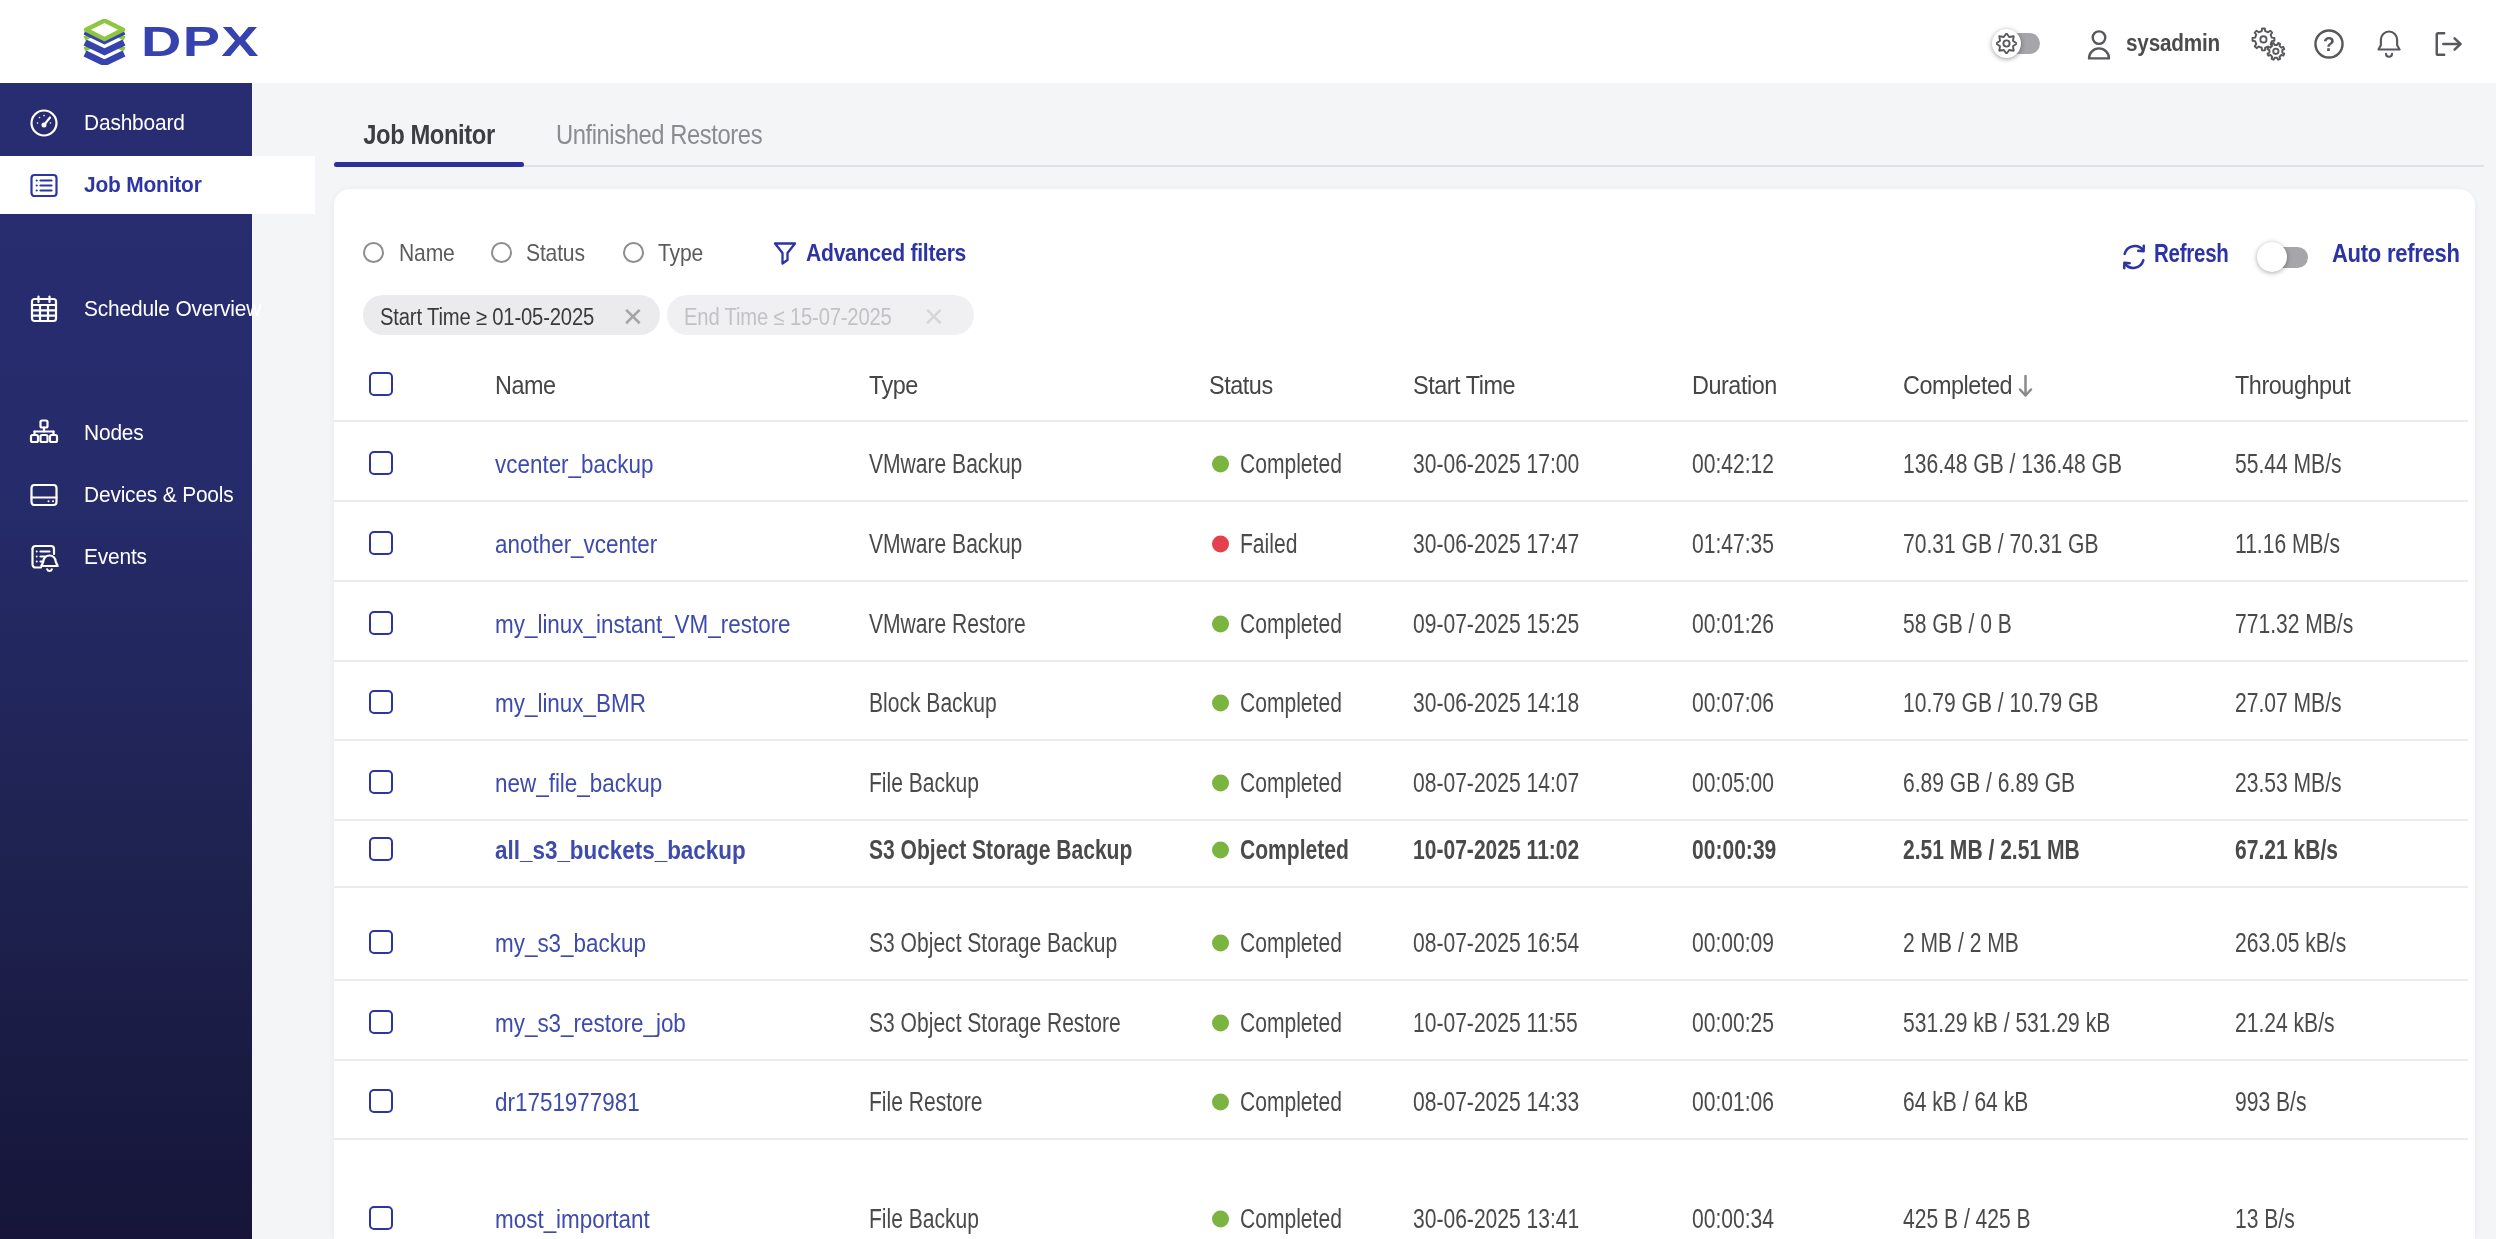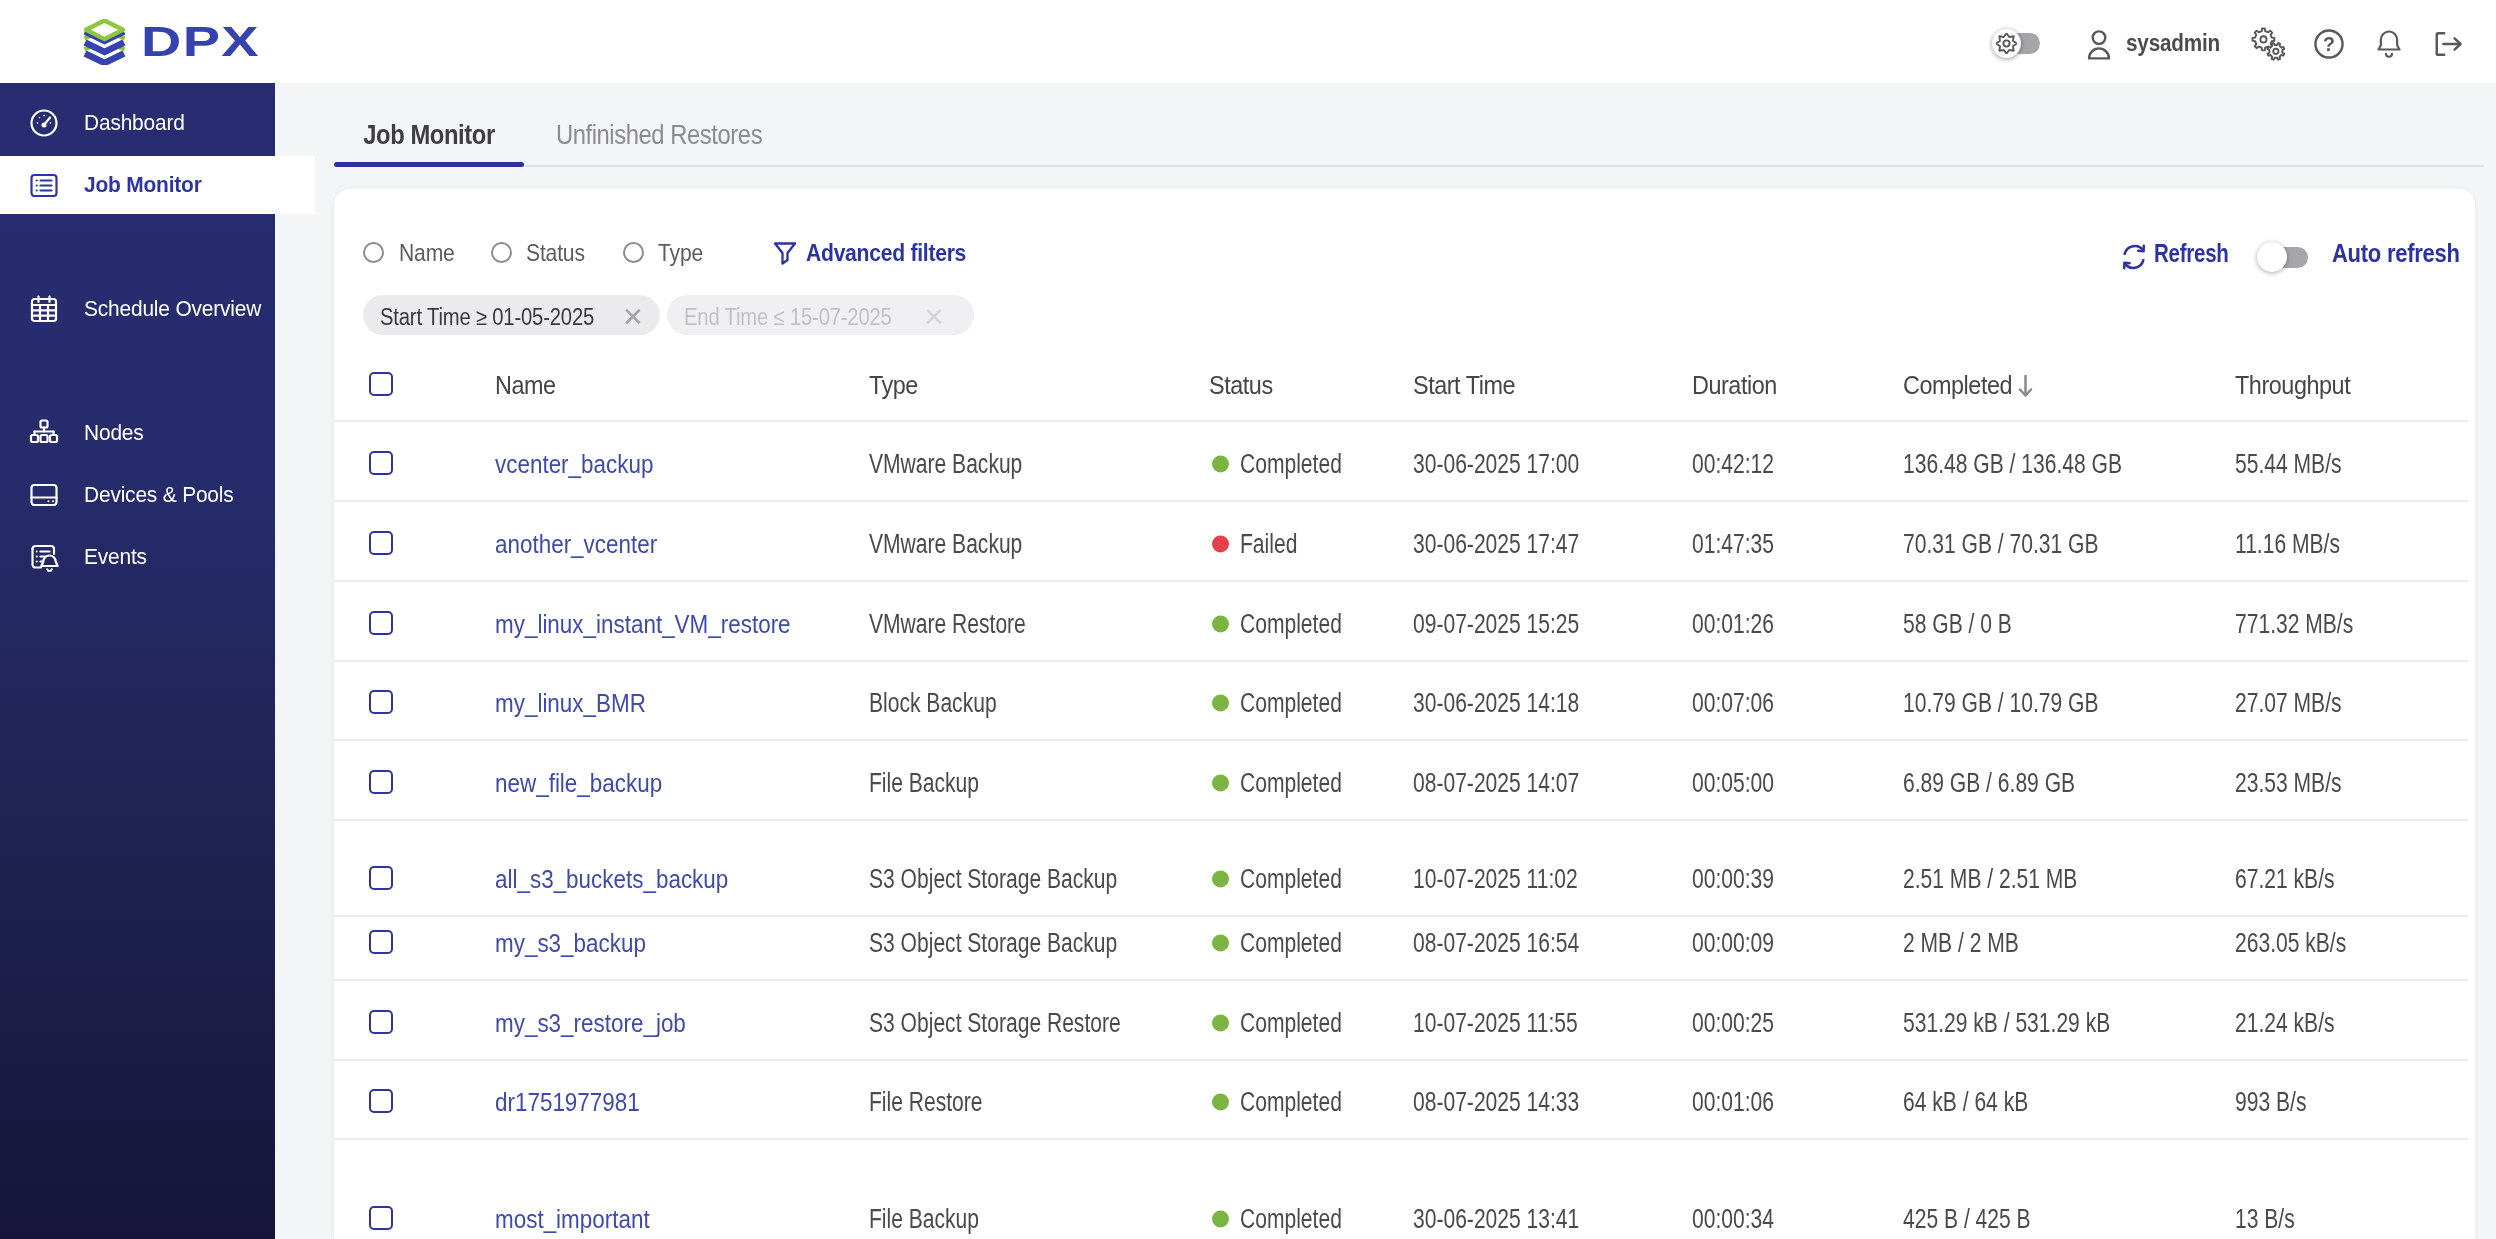--- a/index.html
+++ b/index.html
@@ -1,18 +1,18 @@
 <!DOCTYPE html>
 <html><head>
 <meta charset="utf-8">
 <style>
 * { margin:0; padding:0; box-sizing:border-box; }
 html,body { width:2496px; height:1239px; overflow:hidden; font-family:"Liberation Sans", sans-serif; background:#f4f5f6; }
 #topbar { position:absolute; left:0; top:0; width:2496px; height:83px; background:#ffffff; z-index:5; }
-#sidebar { position:absolute; left:0; top:83px; width:275px; height:1156px;
+#sidebar { position:absolute; left:0; top:83px; width:252px; height:1156px;
   background:linear-gradient(180deg,#282d72 0%, #262b6b 35%, #1e224f 68%, #161539 100%); z-index:4; }
 #main { position:absolute; left:315px; top:83px; width:2181px; height:1156px; background:#f4f5f6; }
 
 
 #brand { position:absolute; left:141px; top:18px; font-size:42px; font-weight:bold; color:#3642ad; letter-spacing:1px; transform:scaleX(1.33); transform-origin:left top; }
 #sysadmin { position:absolute; left:2126px; top:30px; font-size:23px; font-weight:bold; color:#4c4c4c; letter-spacing:-0.2px; transform:scaleX(0.9); transform-origin:left top; }
 #tog1track { position:absolute; left:1994px; top:33px; width:46px; height:21px; border-radius:11px; background:#a6a6aa; }
 #tog1knob { position:absolute; left:1992px; top:29px; width:29px; height:29px; border-radius:50%; background:#ffffff; box-shadow:0 1px 5px rgba(0,0,0,.4); }
 
 
@@ -171,21 +171,21 @@
         <div class="cell name">new_file_backup</div>
         <div class="cell type">File Backup</div>
         <div class="sdot"></div>
         <div class="cell stx">Completed</div>
         <div class="cell st">08-07-2025 14:07</div>
         <div class="cell dur">00:05:00</div>
         <div class="cell comp">6.89 GB / 6.89 GB</div>
         <div class="cell thr">23.53 MB/s</div>
         <div class="hline" style="top:78px;"></div>
       </div>
-      <div class="row" style="top:648px;">
+      <div class="row" style="top:619px;font-weight:bold;">
         <div class="cb" style="top:29px;"></div>
         <div class="cell name">all_s3_buckets_backup</div>
         <div class="cell type">S3 Object Storage Backup</div>
         <div class="sdot"></div>
         <div class="cell stx">Completed</div>
         <div class="cell st">10-07-2025 11:02</div>
         <div class="cell dur">00:00:39</div>
         <div class="cell comp">2.51 MB / 2.51 MB</div>
         <div class="cell thr">67.21 kB/s</div>
         <div class="hline" style="top:78px;"></div>

